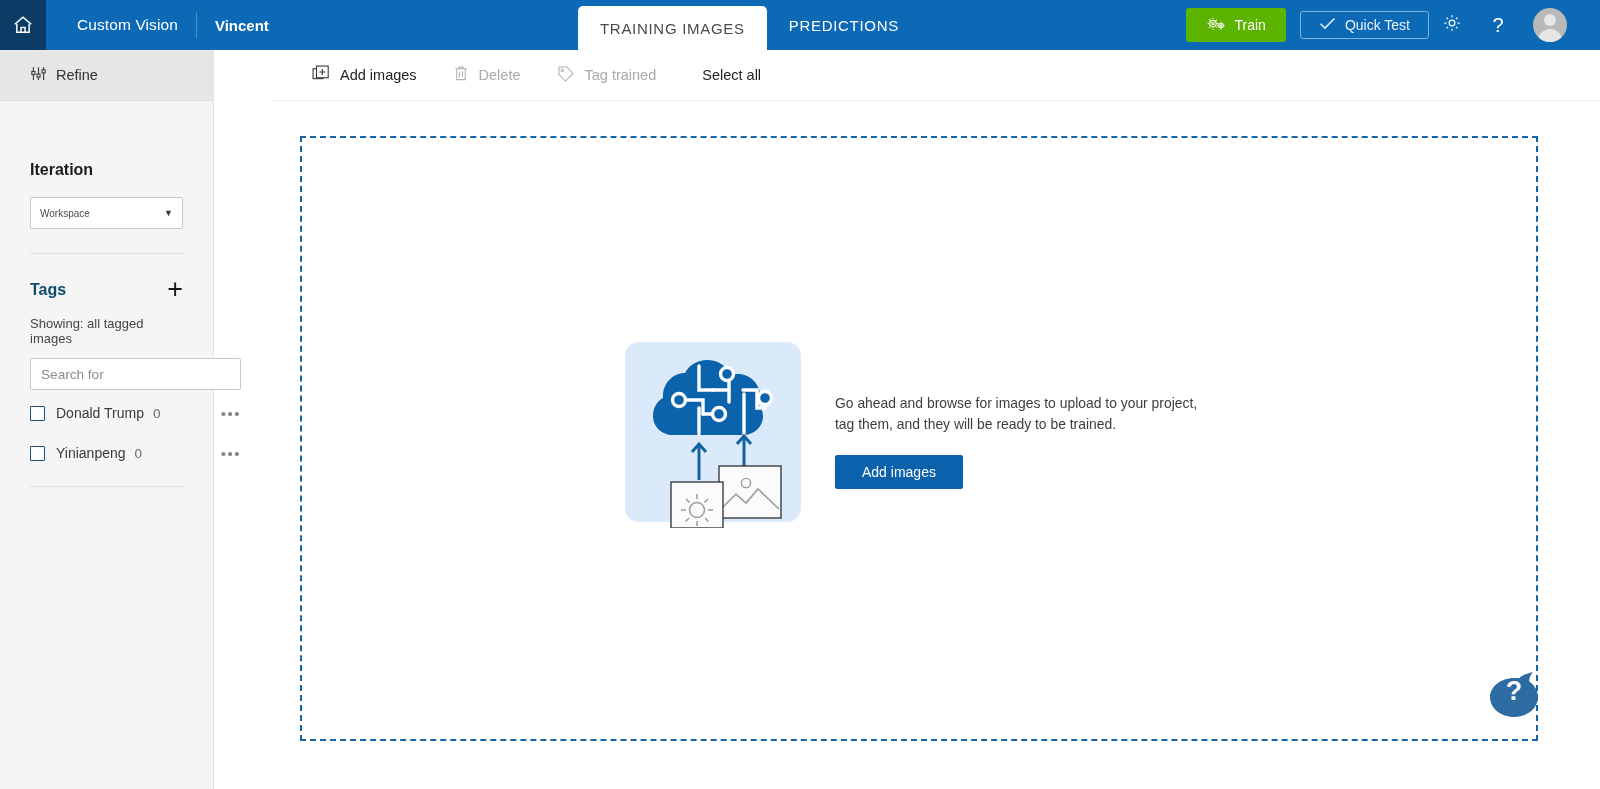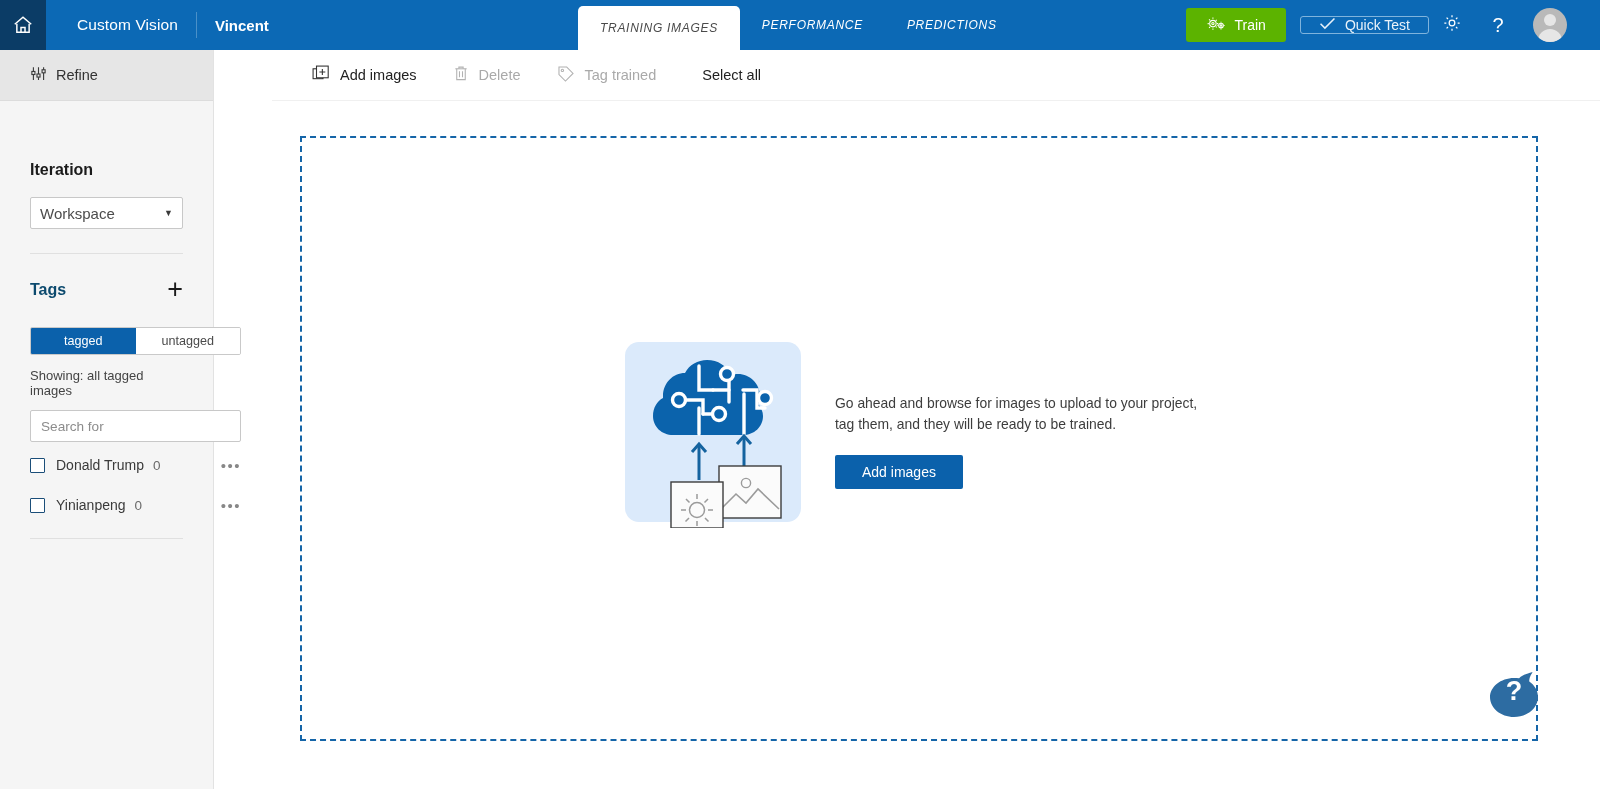--- a/index.html
+++ b/index.html
@@ -41,22 +41,22 @@
     padding-left: 18px;
   }
 
   .tabs {
     position: absolute; left: 578px; top: 0;
     height: 50px; display: flex; align-items: flex-end;
   }
   .tab {
     height: 50px; display: flex; align-items: center;
     padding: 0 22px;
-    color: #ffffff; font-size: 12px; letter-spacing: .7px;
-    cursor: pointer; white-space: nowrap; font-style: italic;
+    color: #ffffff; font-size: 15px; letter-spacing: .7px;
+    cursor: pointer; white-space: nowrap;
   }
   .tab.active {
     background: #ffffff; color: #4a4a4a;
     border-radius: 5px 5px 0 0;
     height: 44px; margin-bottom: 0; align-self: flex-end;
   }
 
   .header-right {
     position: absolute; right: 17px; top: 0;
     height: 50px; display: flex; align-items: center;
@@ -64,21 +64,21 @@
   }
   .btn-train {
     background: #5cb300; color: #ffffff;
     height: 34px; border-radius: 3px; border: none;
     display: flex; align-items: center; gap: 9px;
     padding: 0 20px; font-size: 14px; cursor: pointer;
     font-family: "Liberation Sans", sans-serif;
   }
   .btn-quicktest {
     background: transparent; color: #eaf3fa;
-    height: 18px; border-radius: 3px;
+    height: 28px; border-radius: 3px;
     border: 1px solid #7fb4dd;
     display: flex; align-items: center; gap: 9px;
     padding: 0 18px; font-size: 14px; cursor: pointer;
     margin-left: 14px;
     font-family: "Liberation Sans", sans-serif;
   }
   .hdr-icon {
     width: 46px; height: 50px; display: flex;
     align-items: center; justify-content: center;
     cursor: pointer; color: #ffffff;
@@ -118,21 +118,21 @@
   .iteration-title {
     font-size: 16px; font-weight: bold; color: #1b1b1b;
     margin-top: 60px;
   }
   .select-box {
     margin-top: 18px; height: 32px; background: #ffffff;
     border: 1px solid #c8c8c8; border-radius: 2px;
     display: flex; align-items: center; justify-content: space-between;
     padding: 0 9px; cursor: pointer;
   }
-  .select-val { font-size: 15px; color: #4c4c4c; }
+  .select-val { font-size: 10px; color: #4c4c4c; }
   .caret { font-size: 9px; color: #3a3a3a; }
 
   .hr-soft { height: 1px; background: #e0e0e0; margin: 24px 30px 0 30px; }
 
   .tags-head {
     display: flex; align-items: center; justify-content: space-between;
     margin-top: 22px;
   }
   .tags-title { font-size: 16px; font-weight: bold; color: #0c4a6e; }
   .plus-btn {
@@ -251,21 +251,20 @@
   </div>
 
   <div class="brand">
     <span class="brand-app">Custom Vision</span>
     <span class="brand-sep"></span>
     <span class="brand-project">Vincent</span>
   </div>
 
   <div class="tabs">
     <div class="tab active">TRAINING IMAGES</div>
-    <div class="tab">PERFORMANCE</div>
     <div class="tab">PREDICTIONS</div>
   </div>
 
   <div class="header-right">
     <button class="btn-train">
       <span>
         <svg width="20" height="16" viewBox="0 0 26 20" fill="none" stroke="#ffffff" stroke-width="1.4">
           <circle cx="9" cy="9.5" r="4.2"></circle>
           <circle cx="9" cy="9.5" r="1.5"></circle>
           <path d="M9 3.2v-1.7M9 17.5v-1.7M14.3 9.5h1.6M2.1 9.5H3.7M12.8 5.7l1.2-1.2M4 15l1.2-1.2M12.8 13.3l1.2 1.2M4 4l1.2 1.2"></path>
@@ -329,24 +328,20 @@
   </div>
 
   <div class="hr-soft"></div>
 
   <div class="side-section">
     <div class="tags-head">
       <span class="tags-title">Tags</span>
       <span class="plus-btn">+</span>
     </div>
 
-    <div class="seg">
-      <div class="seg-btn active">tagged</div>
-      <div class="seg-btn">untagged</div>
-    </div>
 
     <div class="showing">Showing: all tagged images</div>
 
     <div class="search-box">
       <input type="text" placeholder="Search for" style="">
     </div>
 
     <div class="tag-row">
       <span class="tag-cb"></span>
       <span class="tag-name">Donald Trump</span>

